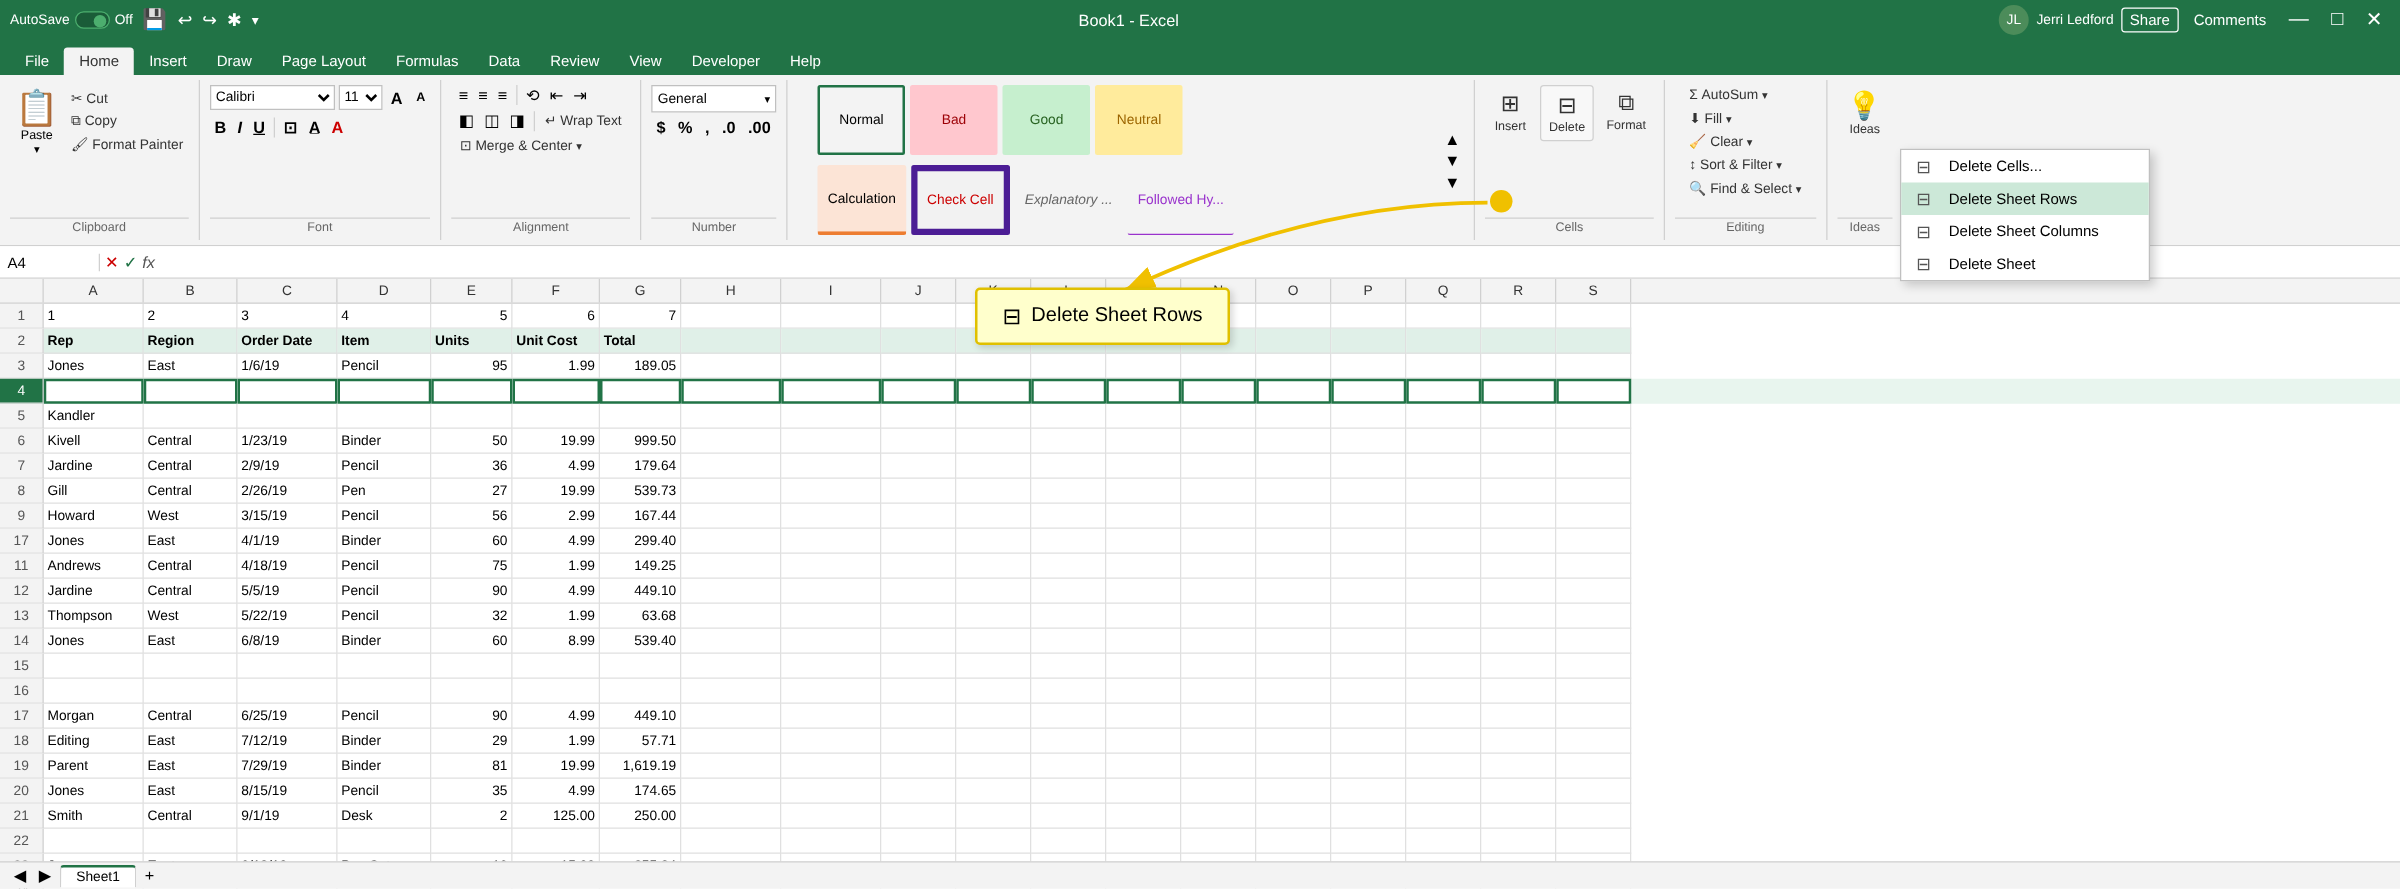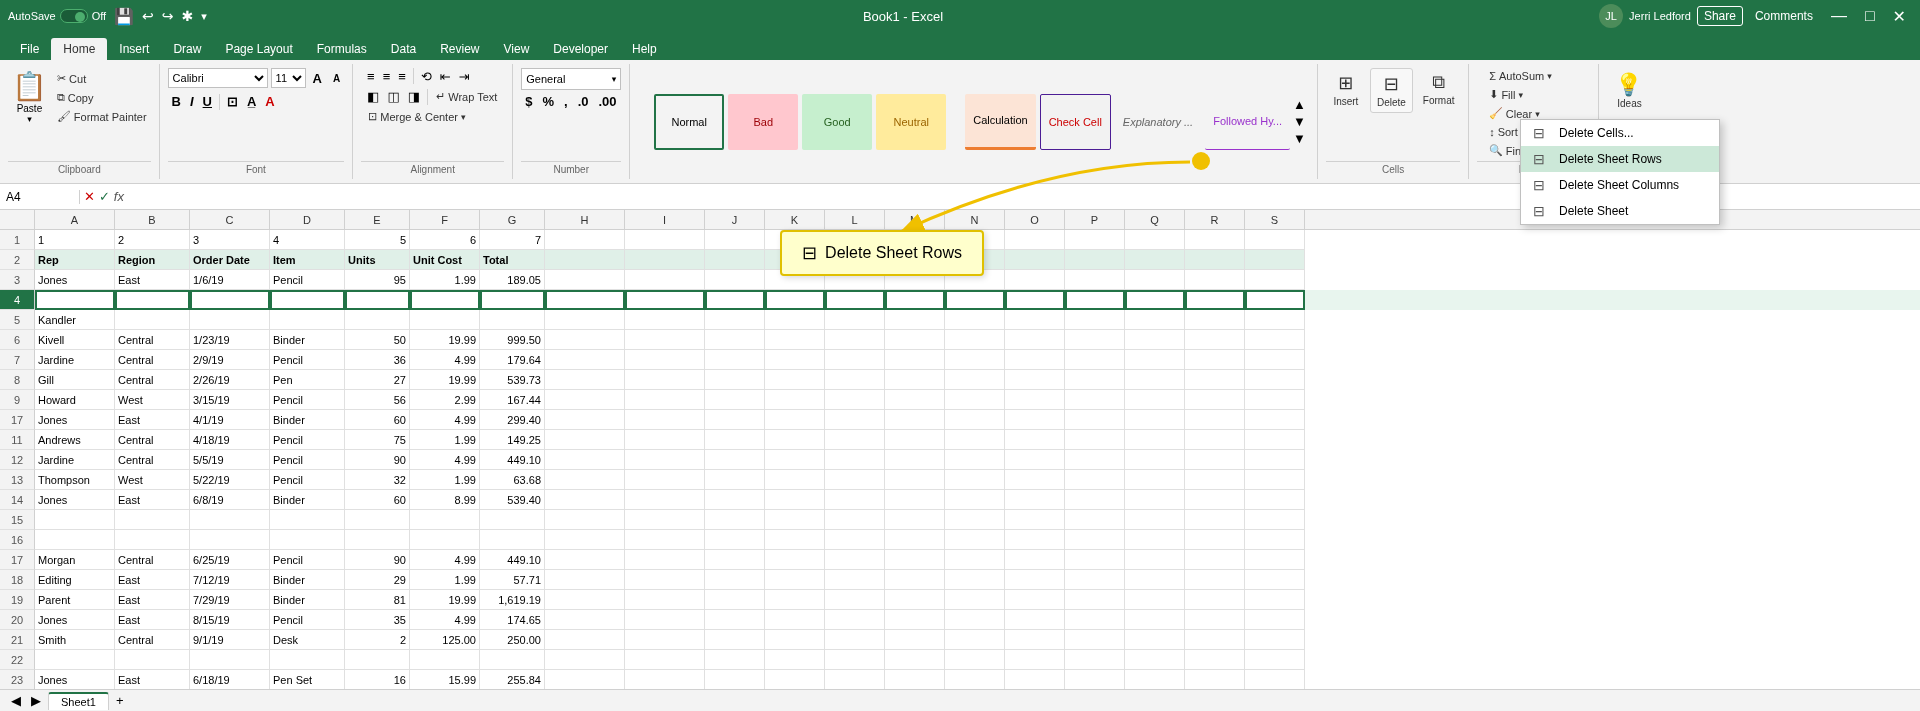--- a/index.html
+++ b/index.html
@@ -438,40 +438,40 @@
         <button class="fmt-btn">%</button>
         <button class="fmt-btn">,</button>
         <button class="fmt-btn">.0</button>
         <button class="fmt-btn">.00</button>
       </div>
     </div>
     <div class="ribbon-group-label">Number</div>
   </div>
 
   <div class="ribbon-group" style="min-width:550px;flex-direction:row;">
-    <div style="display:flex;flex-direction:row;gap:19px;flex:1;padding-left:16px;">
+    <div style="display:flex;flex-direction:column;gap:8px;flex:1;padding-left:16px;">
       <div style="display:flex;gap:4px;align-items:center;flex:1;">
         <div class="style-box style-normal">
           <span style="font-size:11px;">Normal</span>
         </div>
         <div class="style-box style-bad">
           <span style="font-size:11px;">Bad</span>
         </div>
         <div class="style-box style-good">
           <span style="font-size:11px;">Good</span>
         </div>
         <div class="style-box style-neutral">
           <span style="font-size:11px;">Neutral</span>
         </div>
       </div>
       <div style="display:flex;gap:4px;align-items:center;">
         <div class="style-box" style="background:#fce4d6;border-bottom:3px solid #ed7d31;font-size:11px;">
           <span>Calculation</span>
         </div>
-        <div class="style-box" style="background:#f2f2f2;border:1px solid #4c1d95;font-size:11px;color:#c00;">
+        <div class="style-box" style="background:#f2f2f2;border:5px solid #4c1d95;font-size:11px;color:#c00;">
           <span>Check Cell</span>
         </div>
         <div class="style-box style-explanatory" style="font-size:11px;">
           <span>Explanatory ...</span>
         </div>
         <div class="style-box style-followed" style="font-size:11px;">
           <span>Followed Hy...</span>
         </div>
       </div>
     </div>

